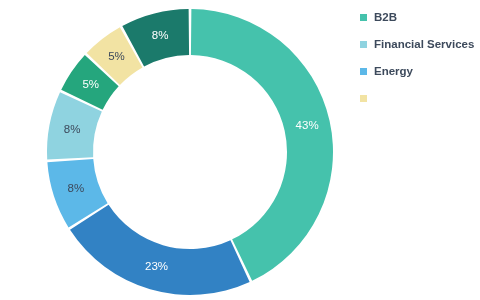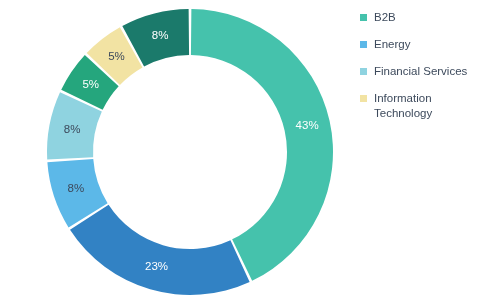--- a/index.html
+++ b/index.html
@@ -56,20 +56,21 @@
     height: 7px;
     flex: 0 0 7px;
     margin-top: 4px;
     margin-right: 7px;
   }
   .legend-label {
     font-family: "Liberation Sans", sans-serif;
     font-size: 11.5px;
     color: #3d4a5c;
     white-space: normal;
+    font-weight: bold;
   }
 </style>
 </head>
 <body>
 
 <div id="root">
 
   <div id="chart-area">
     <svg id="donut-svg" width="352" height="300" viewBox="0 0 352 300">
       <g id="slices">
@@ -92,26 +93,25 @@
         </g>
     </svg>
   </div>
 
   <div id="legend">
       <div class="legend-item">
         <span class="legend-swatch" style="background: rgb(69, 194, 172);"></span>
         <span class="legend-label">B2B</span>
       </div>
       <div class="legend-item">
+        <span class="legend-swatch" style="background: rgb(143, 211, 224);"></span>
+        <span class="legend-label">Financial Services</span>
+      </div>
+      <div class="legend-item">
         <span class="legend-swatch" style="background: rgb(92, 184, 232);"></span>
         <span class="legend-label">Energy</span>
       </div>
       <div class="legend-item">
-        <span class="legend-swatch" style="background: rgb(143, 211, 224);"></span>
-        <span class="legend-label">Financial Services</span>
-      </div>
-      <div class="legend-item">
         <span class="legend-swatch" style="background: rgb(242, 227, 163);"></span>
-        <span class="legend-label">Information Technology</span>
       </div>
     </div>
 
 </div>
 
 </body></html>

